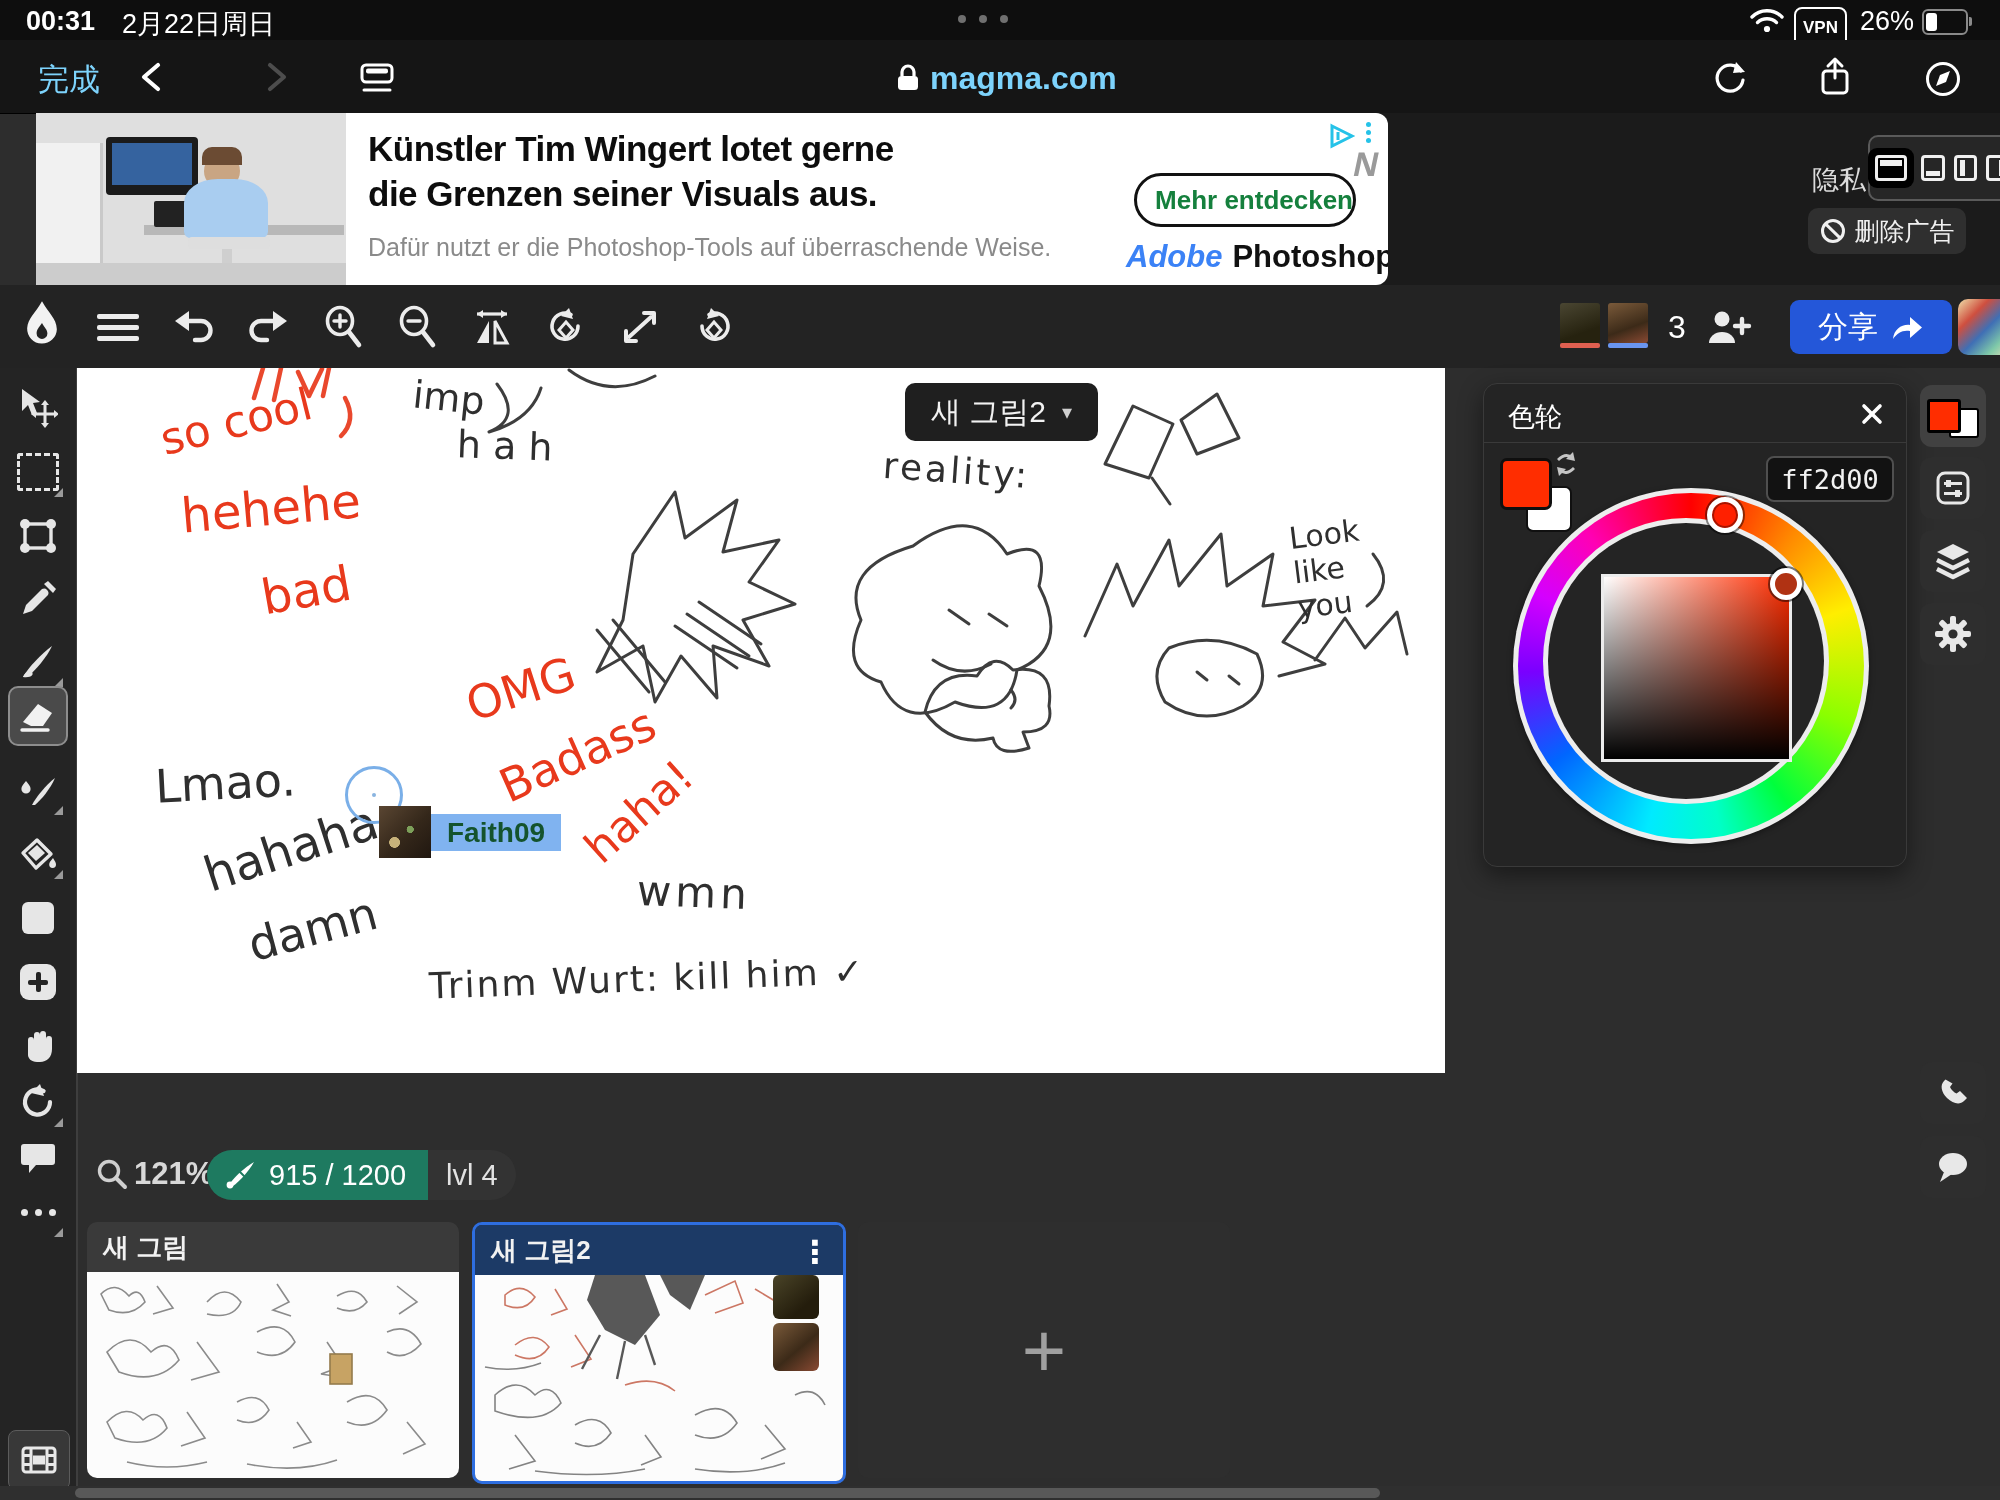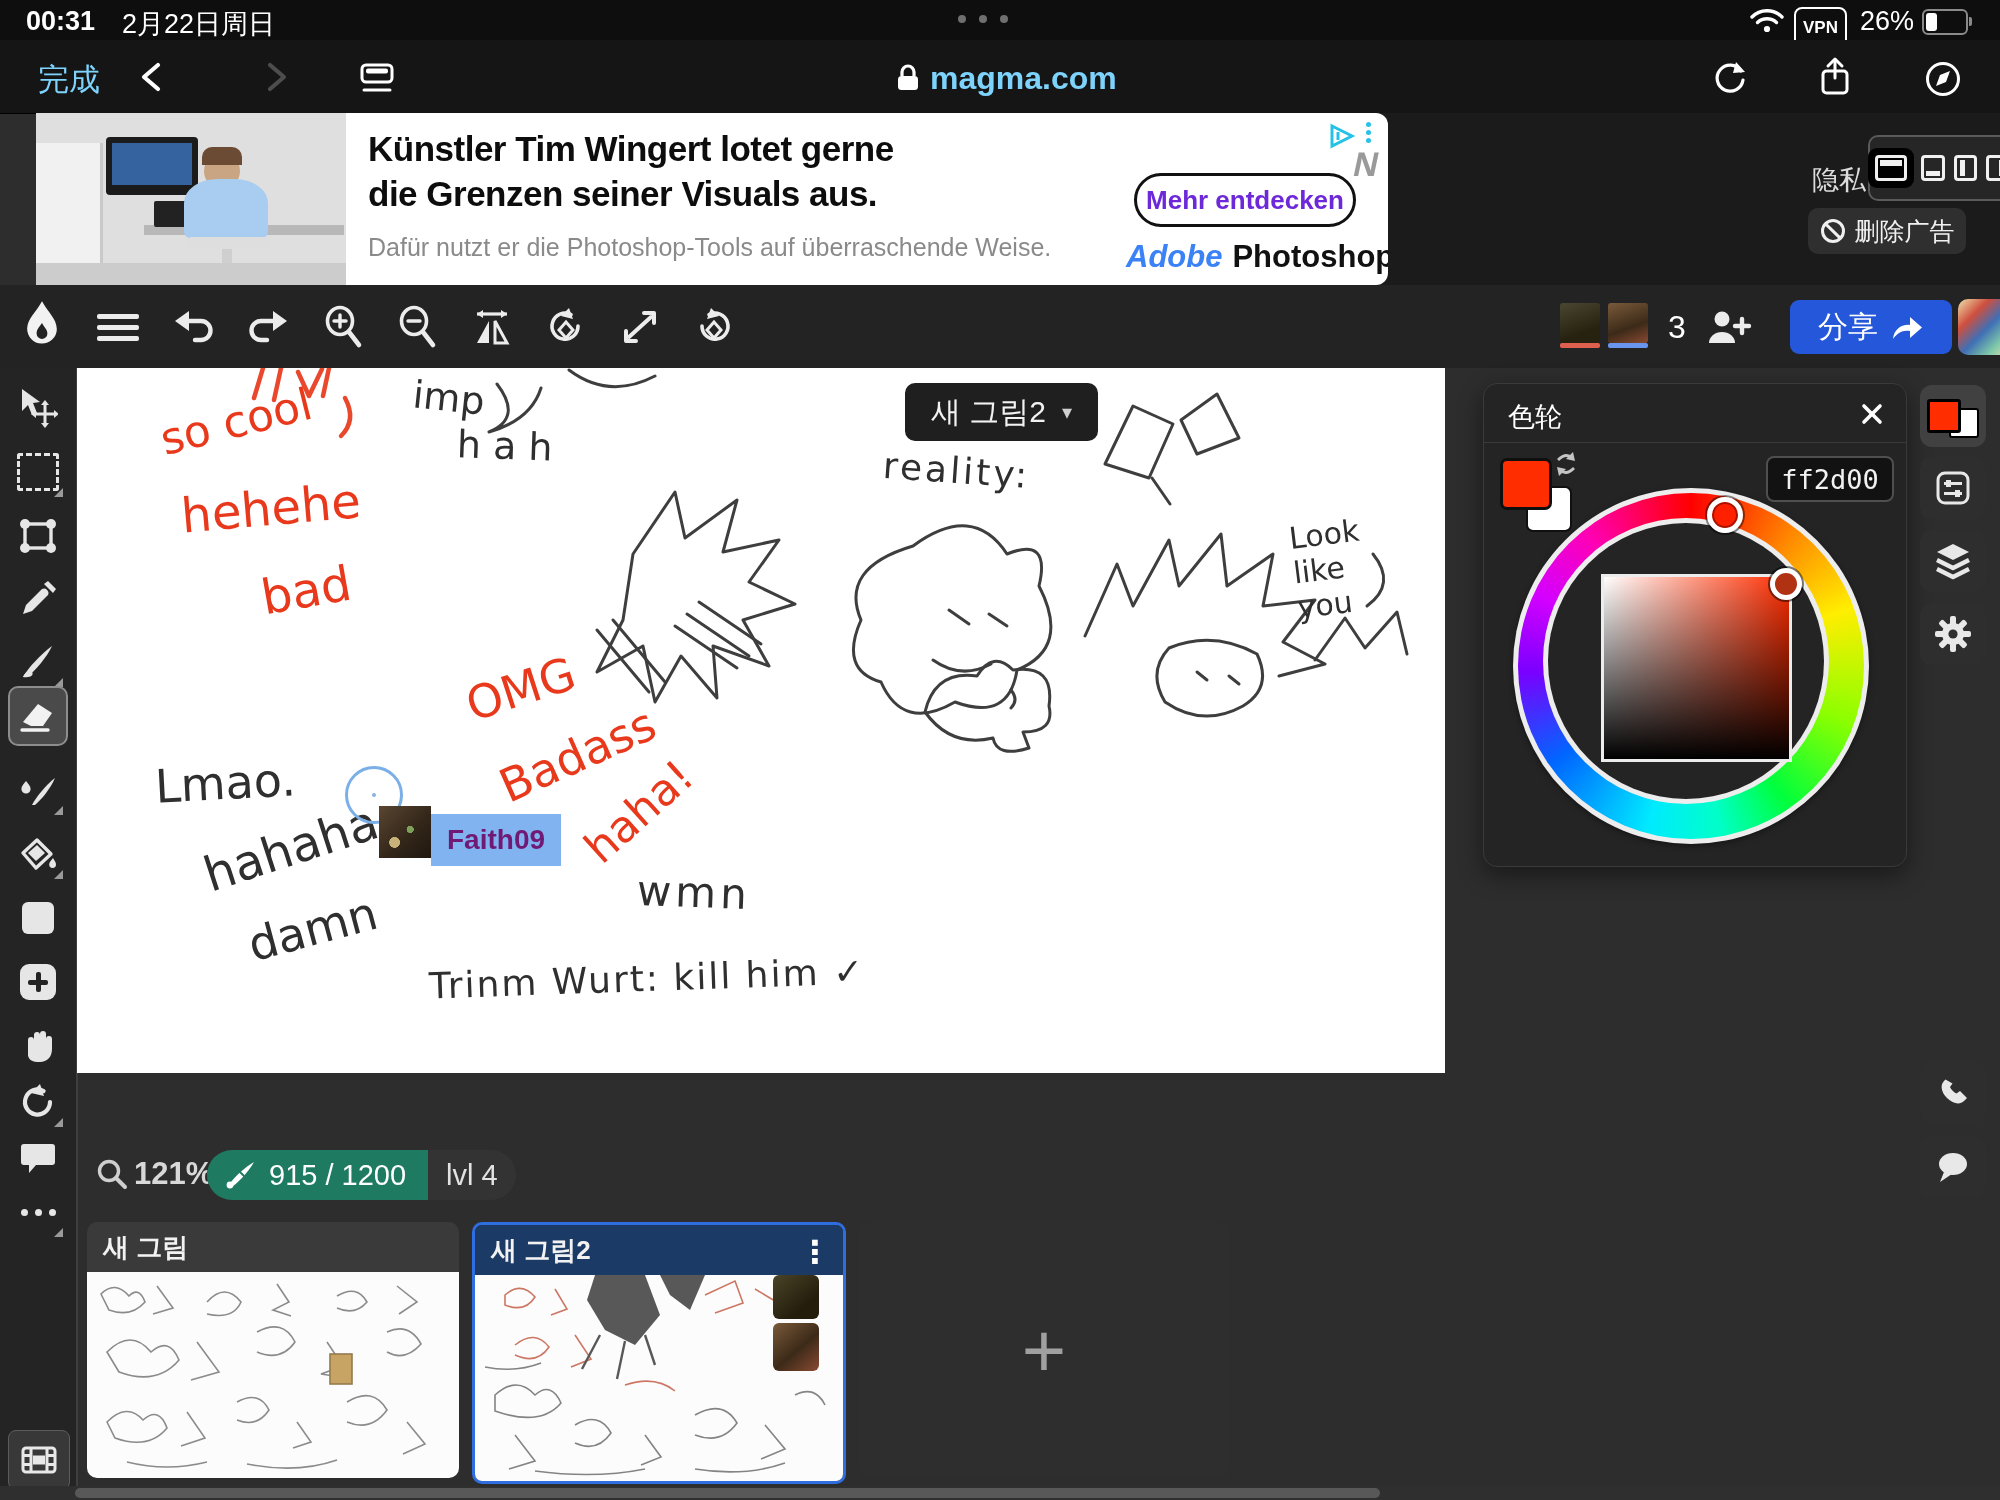--- a/index.html
+++ b/index.html
@@ -28,21 +28,21 @@
   .bb-url{left:930px;top:20px;font-size:32px;font-weight:600;}
 
   
   #ad-banner{left:0;top:113px;width:2000px;height:172px;background:#1b1b1b;margin-left:36px;}
   .ad-card{left:0;top:0;width:1352px;height:172px;background:#fff;border-radius:0 12px 12px 0;overflow:hidden;}
   .ad-photo{left:0;top:0;width:310px;height:172px;background:#dfdfdf;overflow:hidden;}
   .ad-h1{left:332px;top:16px;font-size:35px;font-weight:800;color:#0d0d0d;letter-spacing:-.5px;}
   .ad-h2{left:332px;top:61px;font-size:35px;font-weight:800;color:#0d0d0d;letter-spacing:-.5px;}
   .ad-sub{left:332px;top:120px;font-size:25px;color:#8a8a8a;}
   .ad-cta{left:1098px;top:60px;width:216px;height:48px;border:3.5px solid #111;border-radius:28px;
-          font-size:26px;font-weight:700;color:#6d28d9;justify-content:center;}
+          font-size:26px;font-weight:700;color:#15803d;justify-content:flex-end;}
   .ad-brand{left:1090px;top:126px;font-size:31px;font-weight:800;}
   .ad-brand b{color:#3b82f6;font-style:italic;}
   .ad-brand span{color:#111;margin-left:10px;}
   .privacy-label{left:1776px;top:49px;font-size:27px;color:#dcdcdc;}
   .layout-group{left:1832px;top:22px;width:140px;height:62px;background:#262626;border:2px solid #5a5a5a;
                 border-radius:10px;display:flex;align-items:center;justify-content:center;gap:9px;}
   .lg-ic{width:26px;height:20px;border:3px solid #f0f0f0;border-radius:4px;position:relative;}
   .lg-ic i{position:absolute;background:#f0f0f0;}
   .lg-sel{background:#000;border-radius:7px;padding:5px;margin:-5px 0;box-shadow:0 0 0 2px #000;}
   .remove-ad{left:1772px;top:95px;width:158px;height:46px;background:#2f2f2f;border-radius:10px;
@@ -68,22 +68,22 @@
   .note{position:absolute;font-family:"DejaVu Sans",sans-serif;white-space:pre;}
   .page-dd{left:828px;top:15px;height:58px;background:#1f1f1f;border-radius:10px;padding:0 26px;
            gap:16px;font-size:30px;color:#f2f2f2;}
   .page-dd .caret{font-size:20px;color:#cfcfcf;}
   .cursor-ring{left:268px;top:398px;width:52px;height:52px;border:3px solid #7aafe8;border-radius:50%;}
   .cursor-ring i{position:absolute;left:24px;top:24px;width:4px;height:4px;border-radius:50%;background:#8ab4e0;}
   .cursor-av{left:302px;top:438px;width:52px;height:52px;
      background:radial-gradient(circle at 60% 45%, #7da05a 0 8%, transparent 9%),
                 radial-gradient(circle at 30% 70%, #c7b27a 0 10%, transparent 11%),
                 linear-gradient(135deg,#5a4632,#34271a 55%,#201710);}
-  .cursor-tag{left:354px;top:446px;height:52px;background:#80b3f0;padding:0 16px;
-              font-size:28px;font-weight:700;color:#701a75;}
+  .cursor-tag{left:354px;top:446px;height:37px;background:#80b3f0;padding:0 16px;
+              font-size:28px;font-weight:700;color:#14532d;}
 
   
   #color-panel{left:1483px;top:383px;width:422px;height:482px;background:#242424;border:1px solid #3a3a3a;
                border-radius:14px;box-shadow:0 8px 24px rgba(0,0,0,.45);}
   .cp-title{left:24px;top:15px;font-size:27px;color:#ffffff;}
   .cp-div{left:0;top:58px;width:422px;height:1px;background:#3a3a3a;}
   .sw-red{left:16px;top:74px;width:46px;height:46px;background:#ff2d00;border:3px solid #0f0f0f;border-radius:7px;z-index:2;}
   .sw-white{left:42px;top:102px;width:42px;height:42px;background:#fff;border:2px solid #101010;border-radius:7px;}
   .hex-field{left:282px;top:72px;width:124px;height:42px;background:#121212;border:2px solid #4f4f4f;border-radius:8px;
              font-family:"DejaVu Sans Mono",monospace;font-size:27px;color:#f2f2f2;justify-content:center;}

